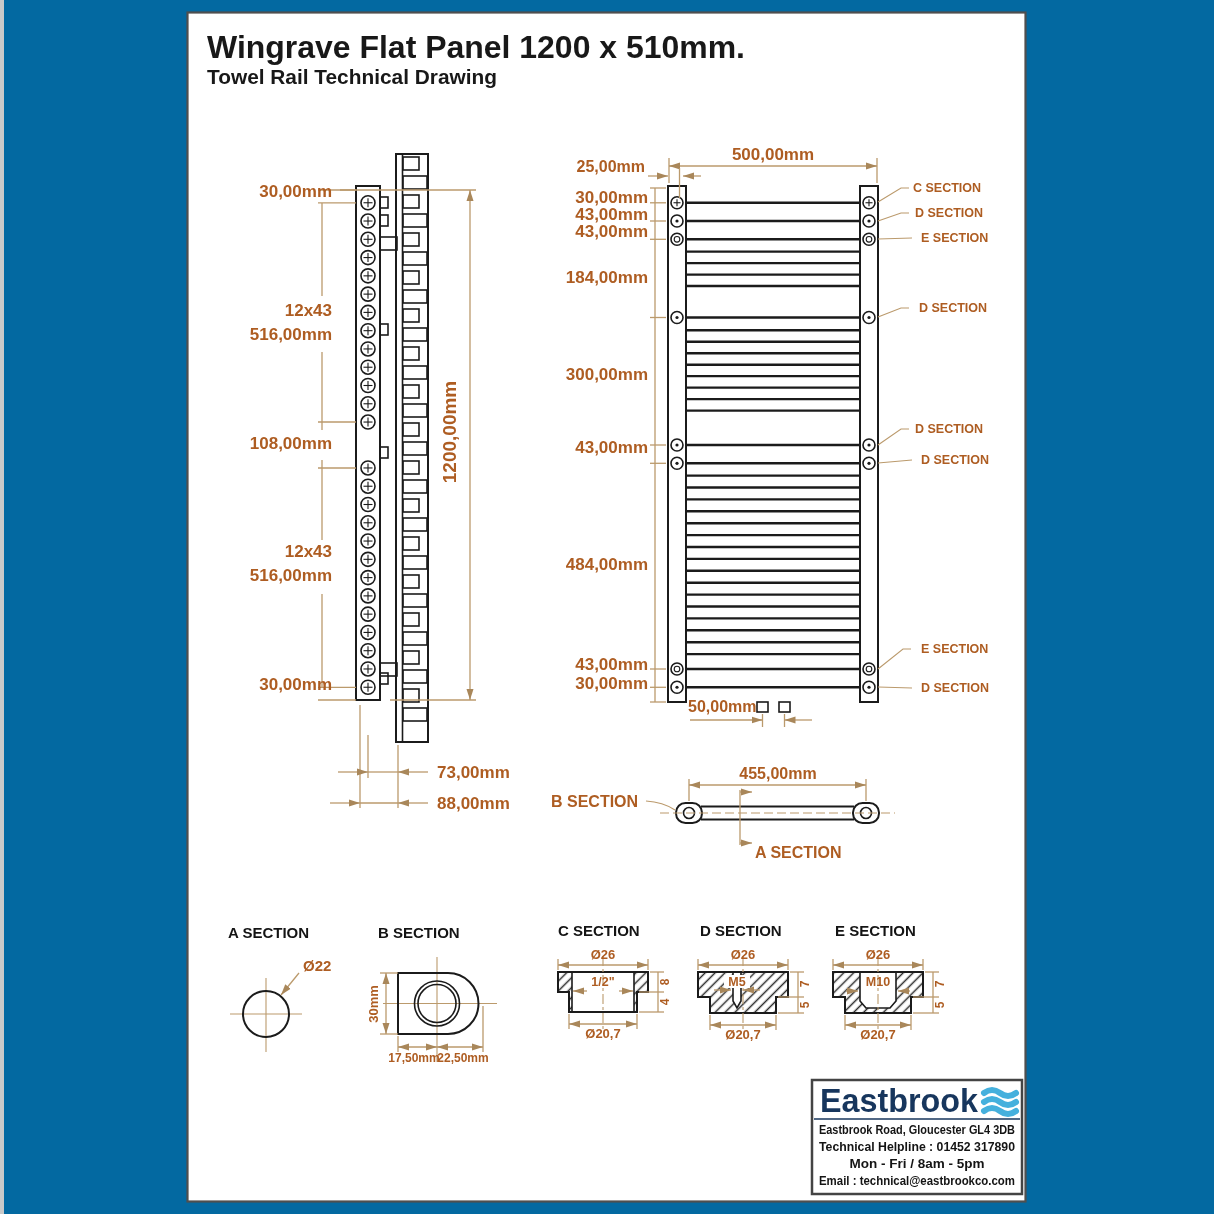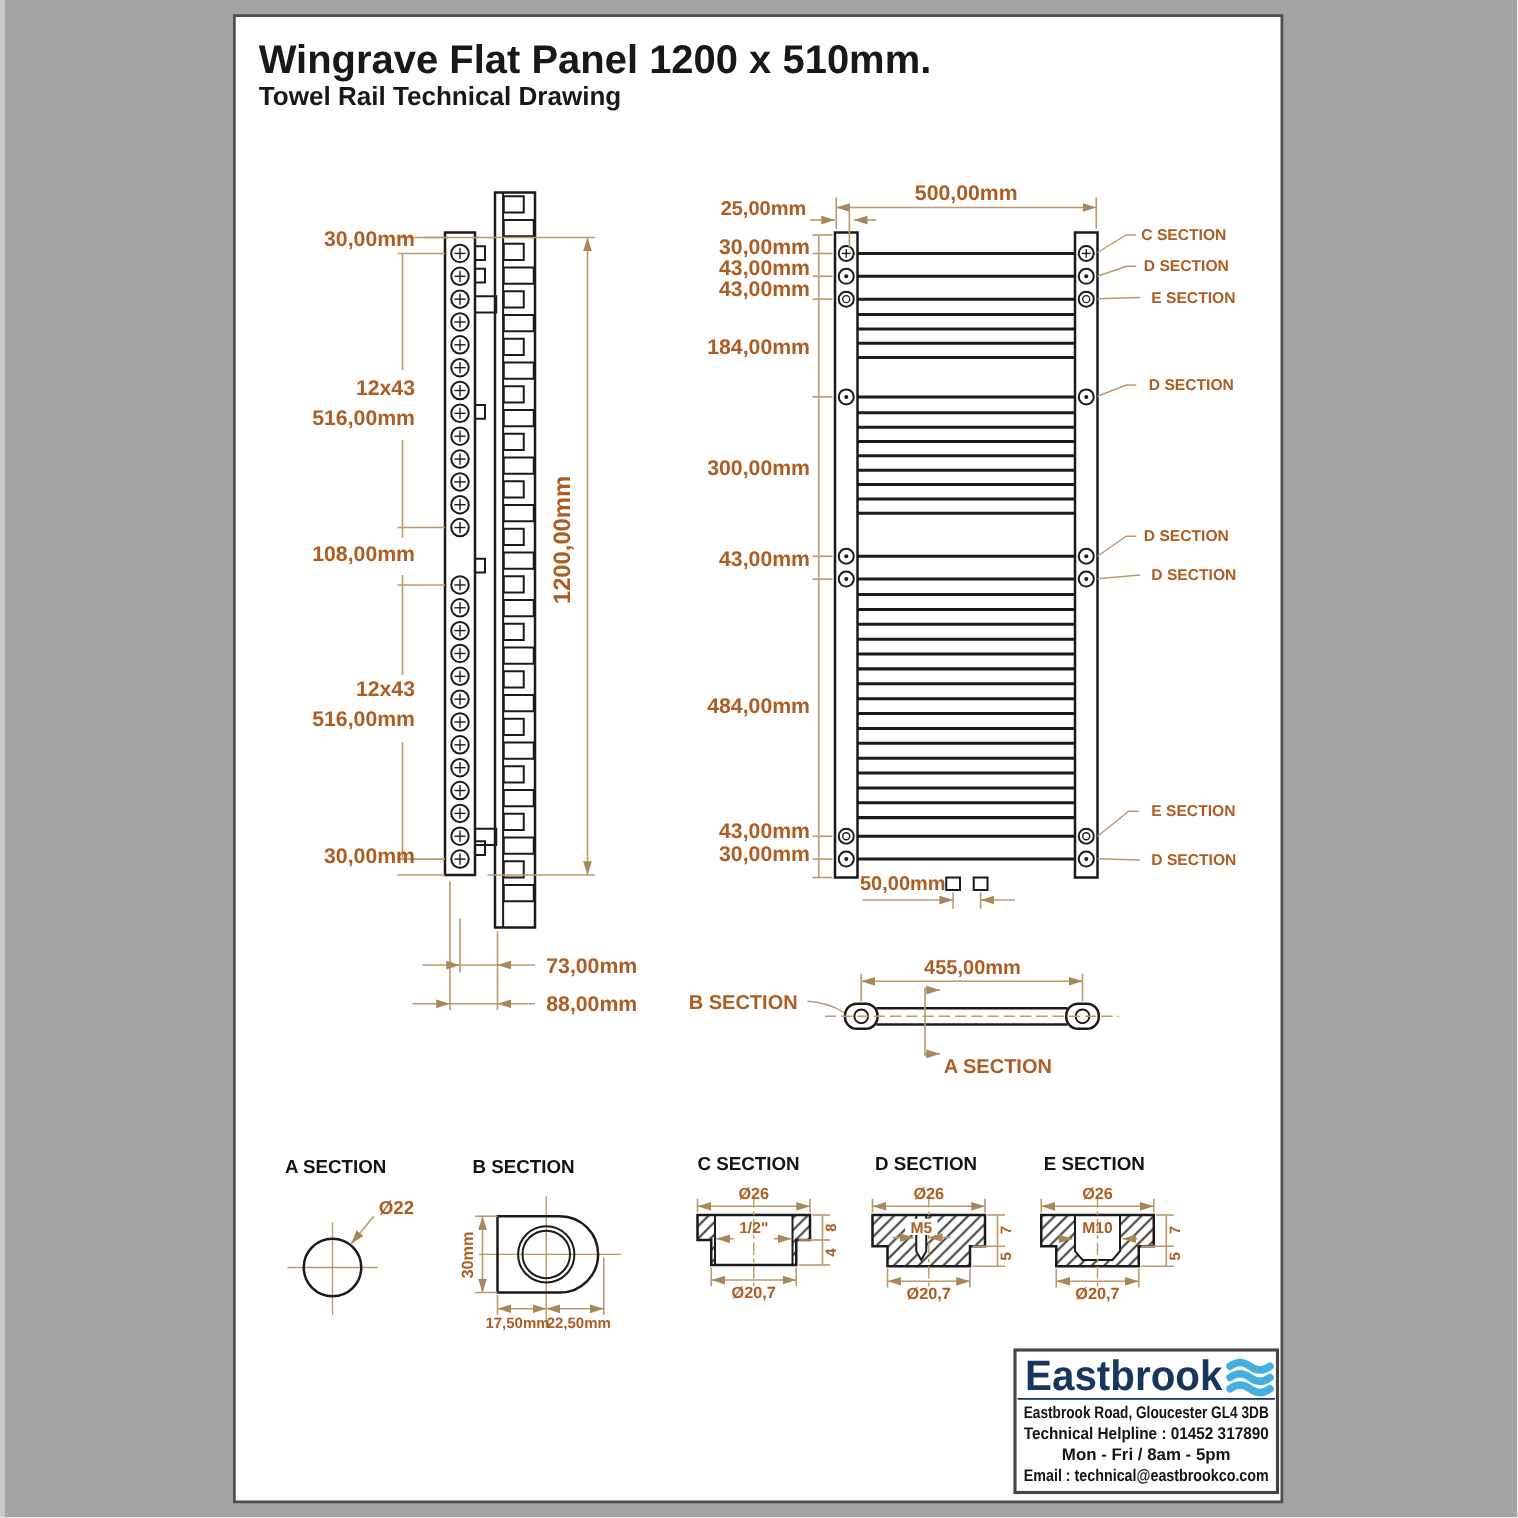--- a/index.html
+++ b/index.html
@@ -1,16 +1,16 @@
 <!DOCTYPE html>
 <html><head>
 <meta charset="utf-8">
 <style>
   html,body{margin:0;padding:0;background:#ffffff;}
-  .wrap{width:1214px;height:1214px;position:relative;background:#a3a3a3;}
+  .wrap{width:1214px;height:1214px;position:relative;background:#0369a1;}
   svg{display:block;}
   text{font-family:"Liberation Sans","DejaVu Sans",sans-serif;}
   .blk{stroke:#1b1b1b;stroke-width:2;fill:none;}
   .thin{stroke-width:1.6;}
   .hair{stroke-width:1.1;}
   .rail{stroke:#1b1b1b;stroke-width:2.4;}
   .dim{stroke:#bb9a6c;stroke-width:1.3;fill:none;}
   .dimthin{stroke:#bb9a6c;stroke-width:1.1;fill:none;}
   .dimtxt{fill:#ae5d22;font-weight:bold;}
   .hdr{fill:#141414;font-weight:bold;font-size:15px;}

